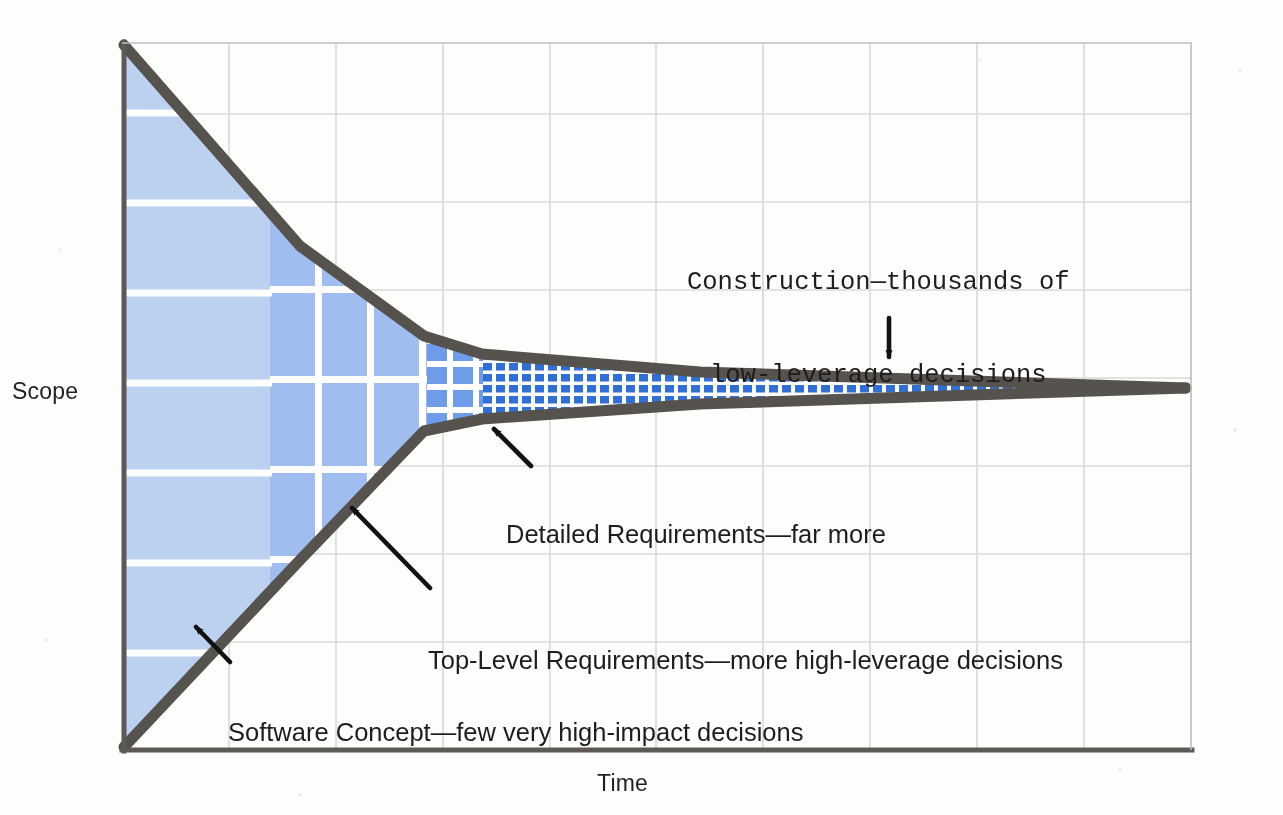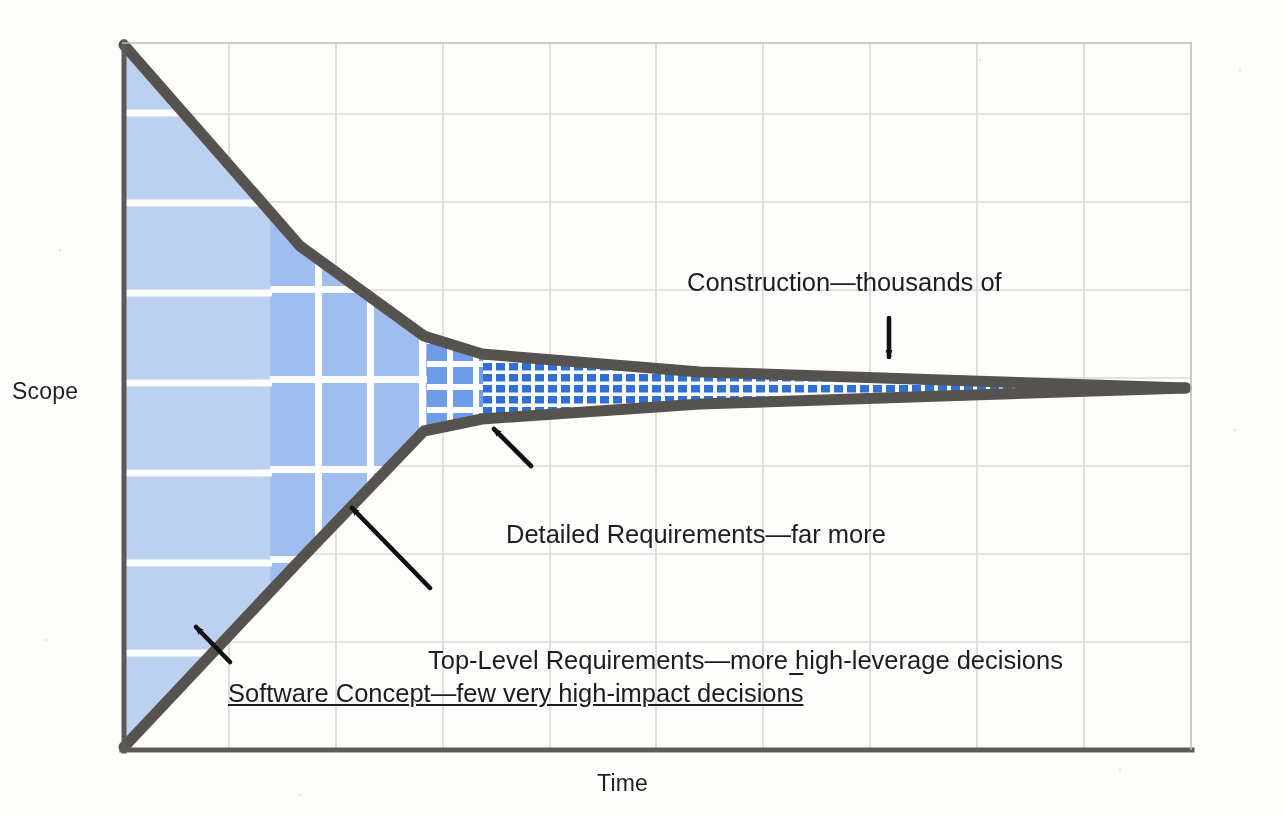--- a/index.html
+++ b/index.html
@@ -15,21 +15,21 @@
   }
   #scope-label{left:12px;top:378px;}
   #time-label{left:597px;top:770px;}
   .annot{
     position:absolute;color:#201c1d;font-size:25.5px;line-height:31px;
     white-space:pre;letter-spacing:0px;
   }
   #annot-construction{left:624px;top:205px;text-align:center;}
   #annot-detailed{left:506px;top:457px;text-align:left;}
   #annot-toplevel{left:428px;top:583px;text-align:center;}
-  #annot-concept{left:228px;top:616px;text-align:right;text-decoration:underline;}
+  #annot-concept{left:228px;top:655px;text-align:right;}
   .annot div{display:block;}
   #annot-construction div{text-align:center;}
 </style>
 </head>
 <body>
 
 <svg id="figure" viewBox="0 0 1283 815">
   <defs>
 
     <clipPath id="funnelClip">
@@ -142,22 +142,23 @@
     <circle cx="300" cy="795" r="1.5"></circle>
     <circle cx="980" cy="60" r="1.3"></circle>
     <circle cx="46" cy="640" r="1.5"></circle>
   </g>
 </svg>
 
 <div class="axis-label" id="scope-label">Scope</div>
 
 <div class="axis-label" id="time-label">Time</div>
 
-<div class="annot" id="annot-construction" style="left: 687.016px;">
+<div class="annot" id="annot-construction" style="left: 687.016px; font-family: Liberation Mono, monospace;">
   <div>Construction—thousands of</div>
+  <div>low-leverage decisions</div>
 </div>
 
 <div class="annot" id="annot-detailed">
   <div>Detailed Requirements—far more</div>
 </div>
 
 <div class="annot" id="annot-toplevel">
   <div>Top-Level Requirements—more high-leverage decisions</div>
 </div>
 

